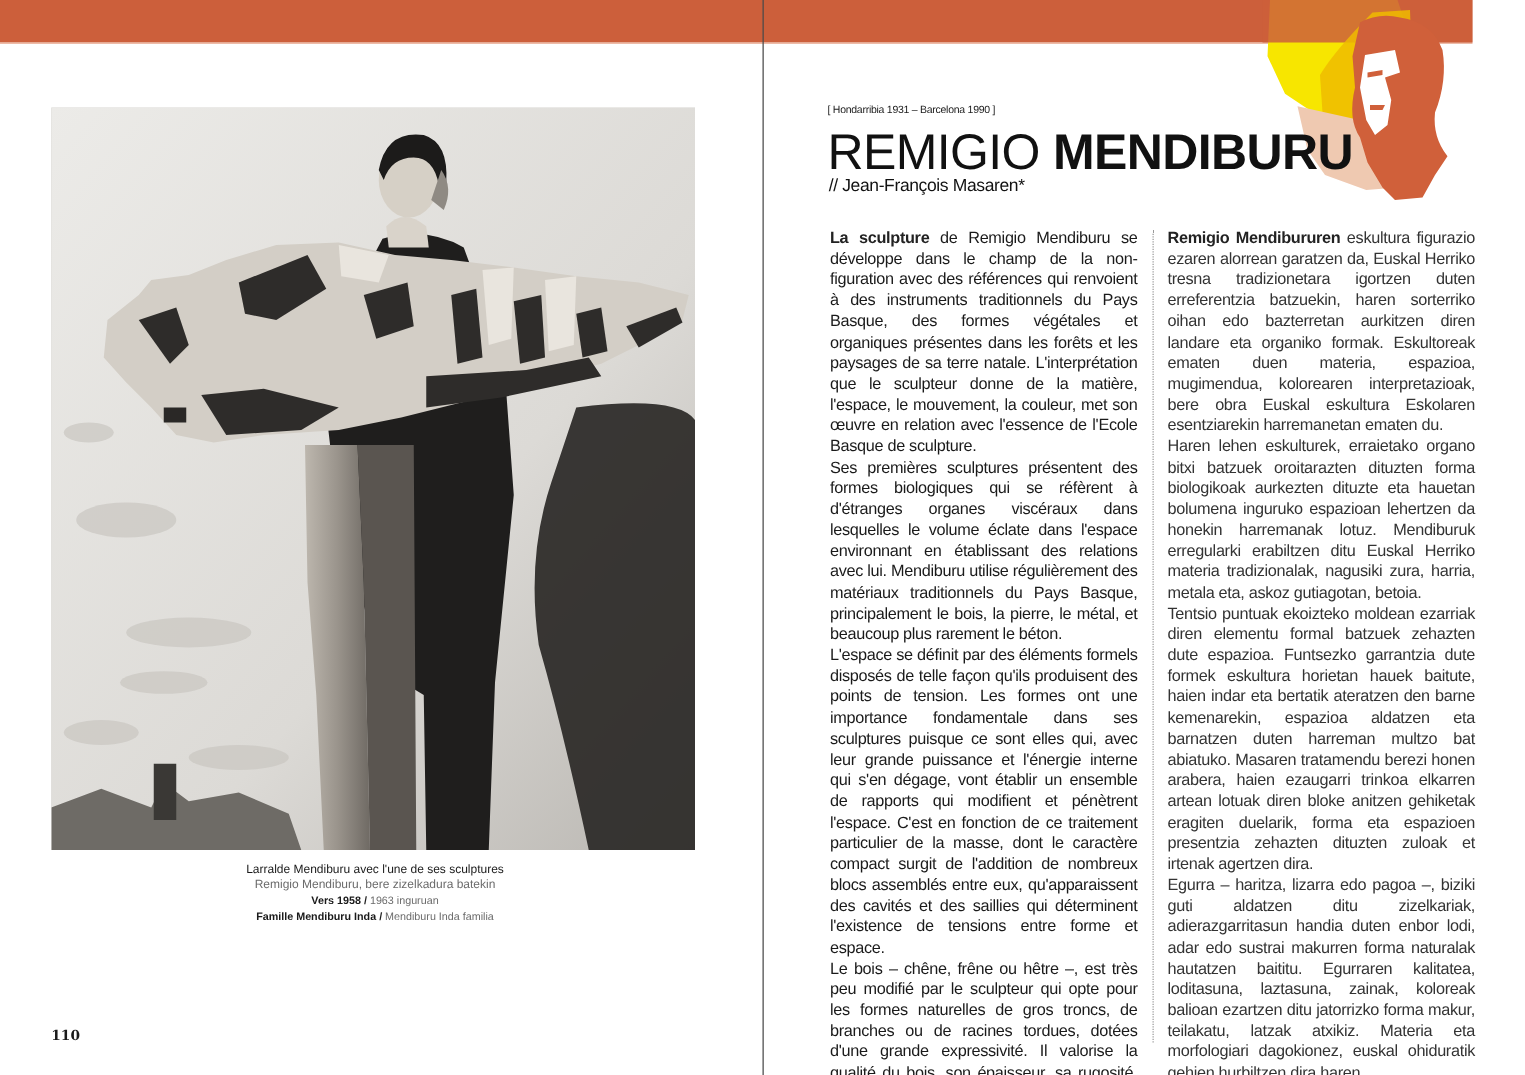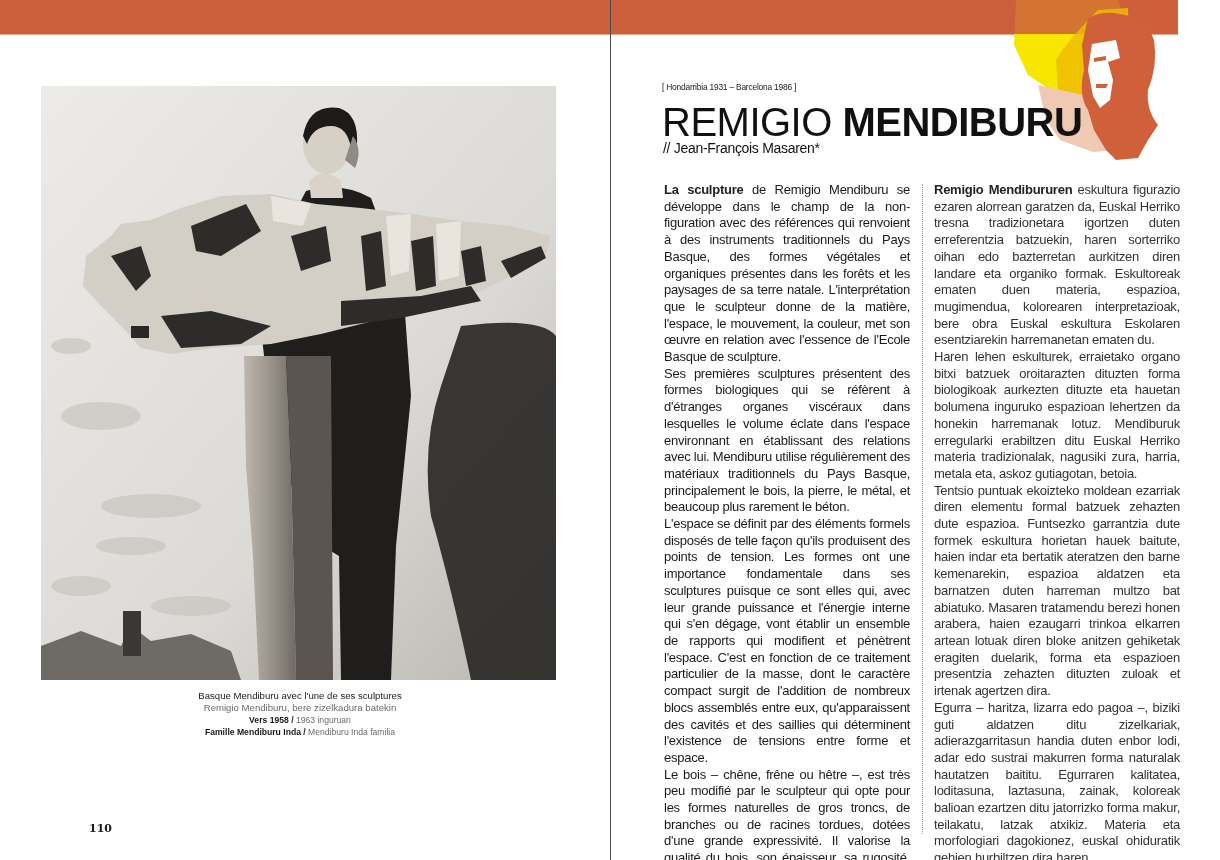--- a/index.html
+++ b/index.html
@@ -18,21 +18,21 @@
   .photo {
     position: absolute; left: 41px; top: 86px; width: 515px; height: 594px;
     background: #d8d6d2; overflow: hidden;
   }
   .caption { position: absolute; left: 150px; top: 690px; width: 300px; text-align: center; font-size: 9.6px; line-height: 12px; }
   .caption .fr { color: #1a1a1a; }
   .caption .eu { color: #6b6b6b; }
   .caption .b { color: #1a1a1a; font-weight: bold; font-size: 8.6px; }
   .caption .g { color: #6b6b6b; font-size: 8.6px; text-align: right; }
 
-  .pagenum { position: absolute; top: 822px; font-family: "DejaVu Serif", serif; font-size: 11px; font-weight: bold; color: #1a1a1a; margin-left: 48px; }
+  .pagenum { position: absolute; top: 822px; font-family: "DejaVu Serif", serif; font-size: 11px; font-weight: bold; color: #1a1a1a; }
 
   .dates { position: absolute; left: 662px; top: 82px; font-size: 8.4px; color: #1a1a1a; letter-spacing: -0.2px; }
   .title { position: absolute; left: 662px; top: 105px; font-size: 40px; line-height: 34px; letter-spacing: -0.5px; color: #111; white-space: nowrap; }
   .title .light { font-weight: normal; }
   .title .bold { font-weight: bold; }
   .author { position: absolute; left: 663px; top: 140px; font-size: 14px; color: #111; letter-spacing: -0.3px; }
 
   .col { position: absolute; top: 182px; width: 246px; font-size: 13px; line-height: 16.7px; text-align: justify; letter-spacing: -0.25px; }
   .col p { margin: 0; }
   .col-fr { left: 664px; color: #1a1a1a; }
@@ -102,39 +102,39 @@
     <g fill="#efebe4" opacity="0.8">
       <path d="M230 110 L270 118 L262 140 L232 135 Z"></path>
       <path d="M345 130 L370 128 L368 185 L350 190 Z"></path>
       <path d="M395 138 L420 135 L418 190 L398 195 Z"></path>
     </g>
     <rect x="90" y="240" width="18" height="12" fill="#2a2826"></rect>
   </svg>
 </div>
 
 <div class="caption">
-  <div class="fr">Basque Mendiburu avec l'une de ses sculptures</div>
+  <div class="fr">Larralde Mendiburu avec l'une de ses sculptures</div>
   <div class="eu">Remigio Mendiburu, bere zizelkadura batekin</div>
   <div><span class="b">Vers 1958 /</span><span class="g"> 1963 inguruan</span></div>
   <div><span class="b">Famille Mendiburu Inda /</span><span class="g"> Mendiburu Inda familia</span></div>
 </div>
 
 <div class="pagenum" style="left:41px;">110</div>
 
 <svg class="portrait" viewBox="0 0 180 165">
   <path d="M18 0 L120 0 L130 30 L110 70 L95 105 L60 95 L30 75 L16 45 Z" fill="#f7e600"></path>
   <path d="M12 0 L180 0 L180 34 L12 34 Z" fill="#cc5f3b" opacity="0.85"></path>
   <path d="M58 60 Q70 40 100 10 L130 8 L132 70 L110 100 L80 98 L60 90 Z" fill="#efbb00" opacity="0.85"></path>
   <path d="M40 85 L85 95 L110 118 L120 150 L95 152 L62 140 L48 120 Z" fill="#efc9b1"></path>
   <path d="M90 18 Q105 10 122 14 Q148 18 156 40 Q160 65 150 90 Q148 110 160 125 L150 140 L140 158 L118 160 L108 150 L96 130 L90 110 Q80 95 86 70 L84 45 Z" fill="#d0603a"></path>
   <path d="M94 44 L118 40 L122 58 L110 62 L115 80 L112 100 L102 108 L95 96 L90 70 Z" fill="#ffffff"></path>
   <path d="M96 58 L108 56 L108 60 L96 62 Z M98 84 L110 84 L108 88 L98 88 Z" fill="#d0603a"></path>
 </svg>
 
-<div class="dates">[ Hondarribia 1931 – Barcelona 1986 ]</div>
+<div class="dates">[ Hondarribia 1931 – Barcelona 1990 ]</div>
 <div class="title"><span class="light">REMIGIO </span><span class="bold">MENDIBURU</span></div>
 <div class="author">// Jean-François Masaren*</div>
 
 <div class="col col-fr">
   <p><b>La sculpture</b><span> de Remigio Mendiburu se développe dans le champ de la non-figuration avec des références qui renvoient à des instruments traditionnels du Pays Basque, des formes végétales et organiques présentes dans les forêts et les paysages de sa terre natale. L'interprétation que le sculpteur donne de la matière, l'espace, le mouvement, la couleur, met son œuvre en relation avec l'essence de l'Ecole Basque de sculpture.</span></p>
   <p>Ses premières sculptures présentent des formes biologiques qui se réfèrent à d'étranges organes viscéraux dans lesquelles le volume éclate dans l'espace environnant en établissant des relations avec lui. Mendiburu utilise régulièrement des matériaux traditionnels du Pays Basque, principalement le bois, la pierre, le métal, et beaucoup plus rarement le béton.</p>
   <p>L'espace se définit par des éléments formels disposés de telle façon qu'ils produisent des points de tension. Les formes ont une importance fondamentale dans ses sculptures puisque ce sont elles qui, avec leur grande puissance et l'énergie interne qui s'en dégage, vont établir un ensemble de rapports qui modifient et pénètrent l'espace. C'est en fonction de ce traitement particulier de la masse, dont le caractère compact surgit de l'addition de nombreux blocs assemblés entre eux, qu'apparaissent des cavités et des saillies qui déterminent l'existence de tensions entre forme et espace.</p>
   <p>Le bois – chêne, frêne ou hêtre –, est très peu modifié par le sculpteur qui opte pour les formes naturelles de gros troncs, de branches ou de racines tordues, dotées d'une grande expressivité. Il valorise la qualité du bois, son épaisseur, sa rugosité, ses veines, sa couleur</p>
 </div>
 

